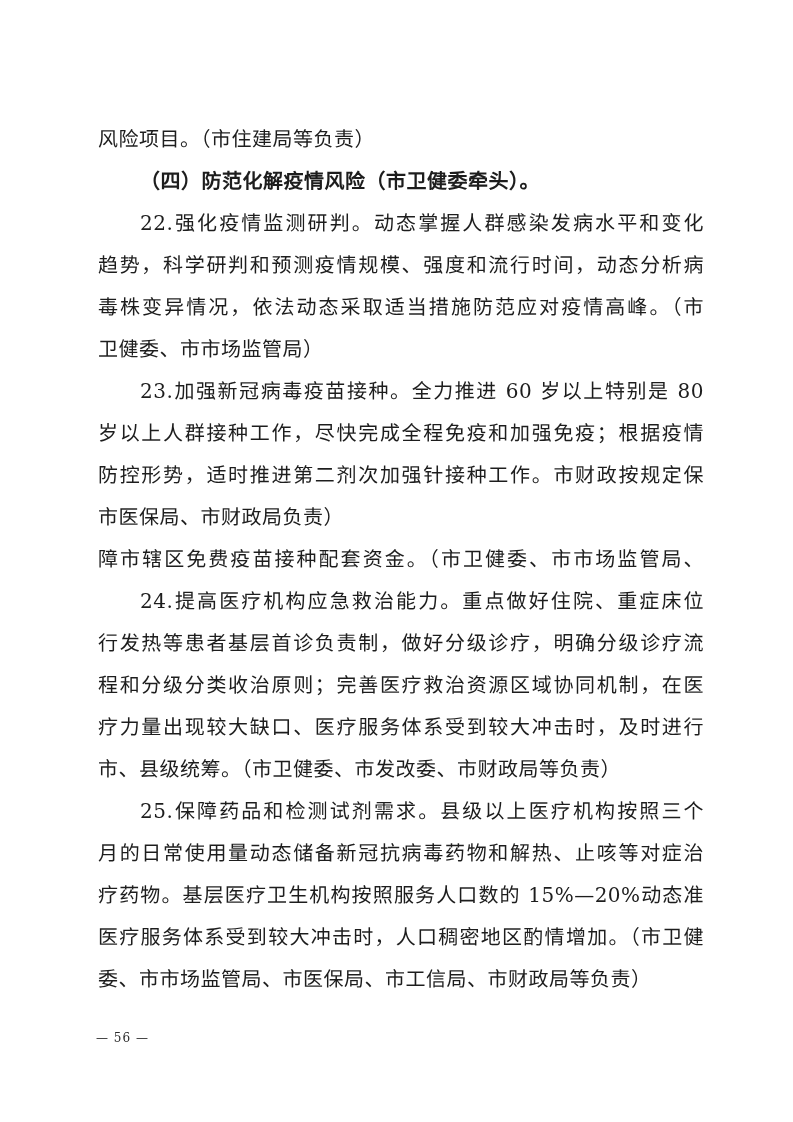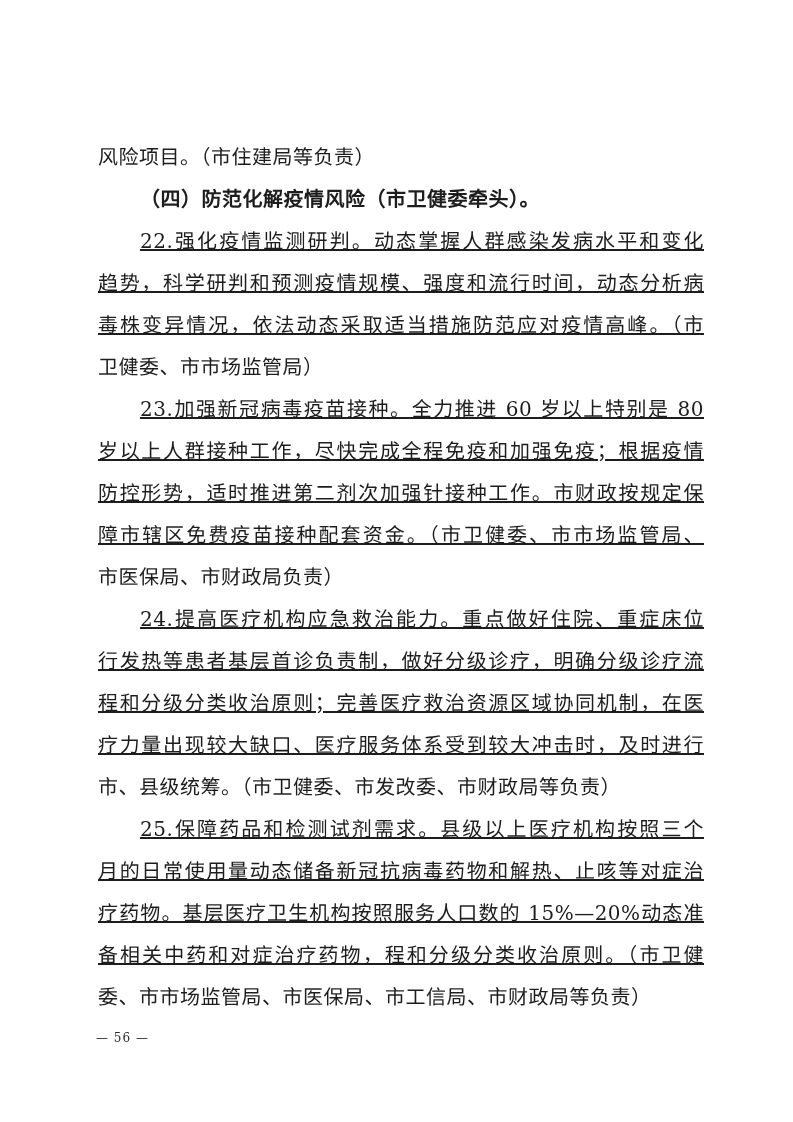--- a/index.html
+++ b/index.html
@@ -11,38 +11,37 @@
     position: relative;
     width: 793px;
     height: 1122px;
     background: #ffffff;
     color: #1d1d1d;
     overflow: hidden;
   }
   .doc-body {
     position: absolute;
     left: 98px;
-    top: 136px;
+    top: 118px;
     width: 606px;
   }
   .block { width: 100%; }
   .line {
     font-size: 20px;
     line-height: 42px;
     height: 42px;
     letter-spacing: 0.5px;
     color: #1d1d1d;
     overflow: hidden;
     white-space: nowrap;
   }
   .line.fill {
     white-space: normal;
     text-align: justify;
     text-align-last: justify;
-    text-decoration: underline;
   }
   .line.indent {
     text-indent: 42px;
   }
   .block.heading .line {
     font-weight: bold;
   }
   .page-footer {
     position: absolute;
     left: 96px;
@@ -67,32 +66,32 @@
       <div class="block paragraph">
         <div class="line indent fill">22.强化疫情监测研判。动态掌握人群感染发病水平和变化</div>
         <div class="line fill">趋势，科学研判和预测疫情规模、强度和流行时间，动态分析病</div>
         <div class="line fill">毒株变异情况，依法动态采取适当措施防范应对疫情高峰。（市</div>
         <div class="line">卫健委、市市场监管局）</div>
       </div>
       <div class="block paragraph">
         <div class="line indent fill">23.加强新冠病毒疫苗接种。全力推进 60 岁以上特别是 80</div>
         <div class="line fill">岁以上人群接种工作，尽快完成全程免疫和加强免疫；根据疫情</div>
         <div class="line fill">防控形势，适时推进第二剂次加强针接种工作。市财政按规定保</div>
+        <div class="line">市医保局、市财政局负责）</div>
         <div class="line fill">障市辖区免费疫苗接种配套资金。（市卫健委、市市场监管局、</div>
-        <div class="line">市医保局、市财政局负责）</div>
       </div>
       <div class="block paragraph">
         <div class="line indent fill">24.提高医疗机构应急救治能力。重点做好住院、重症床位</div>
         <div class="line fill">行发热等患者基层首诊负责制，做好分级诊疗，明确分级诊疗流</div>
         <div class="line fill">程和分级分类收治原则；完善医疗救治资源区域协同机制，在医</div>
         <div class="line fill">疗力量出现较大缺口、医疗服务体系受到较大冲击时，及时进行</div>
         <div class="line">市、县级统筹。（市卫健委、市发改委、市财政局等负责）</div>
       </div>
       <div class="block paragraph">
         <div class="line indent fill">25.保障药品和检测试剂需求。县级以上医疗机构按照三个</div>
         <div class="line fill">月的日常使用量动态储备新冠抗病毒药物和解热、止咳等对症治</div>
         <div class="line fill">疗药物。基层医疗卫生机构按照服务人口数的 15%—20%动态准</div>
-        <div class="line fill">备相关中药和对症治疗药物，程和分级分类收治原则。（市卫健</div>
+        <div class="line fill">医疗服务体系受到较大冲击时，人口稠密地区酌情增加。（市卫健</div>
         <div class="line">委、市市场监管局、市医保局、市工信局、市财政局等负责）</div>
       </div>
     </div>
   <div class="page-footer">— 56 —</div>
 </div>
 
 </body></html>

